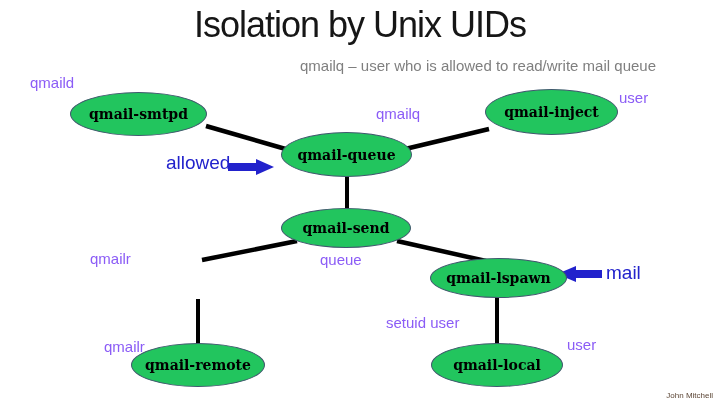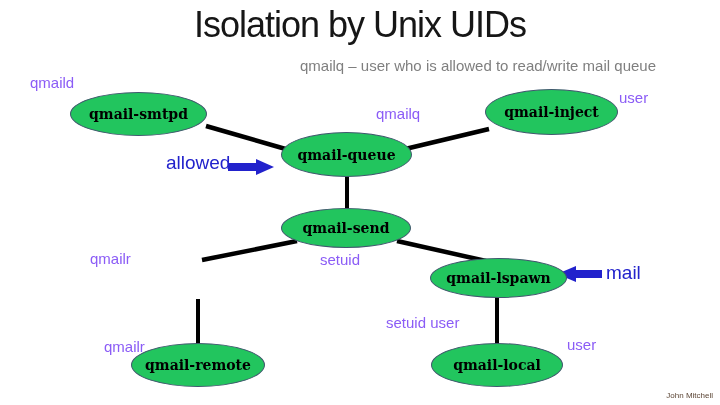--- a/index.html
+++ b/index.html
@@ -124,21 +124,21 @@
   <div class="node" id="n-remote">
     <span>qmail-remote</span>
   </div>
   <div class="node" id="n-local">
     <span>qmail-local</span>
   </div>
 
   <div class="uid-label" id="l-qmaild">qmaild</div>
   <div class="uid-label" id="l-qmailq">qmailq</div>
   <div class="uid-label" id="l-user-top">user</div>
-  <div class="uid-label" id="l-qmails">setuid</div>
+  <div class="uid-label" id="l-qmails">queue</div>
   <div class="uid-label" id="l-qmailr1">qmailr</div>
   <div class="uid-label" id="l-qmailr2">qmailr</div>
   <div class="uid-label" id="l-setuid-user">setuid user</div>
   <div class="uid-label" id="l-user-bottom">user</div>
 
   <div class="blue-label" id="l-setuid">allowed</div>
   <div class="blue-label" id="l-root">mail</div>
 
   <div class="credit">John Mitchell</div>
 

